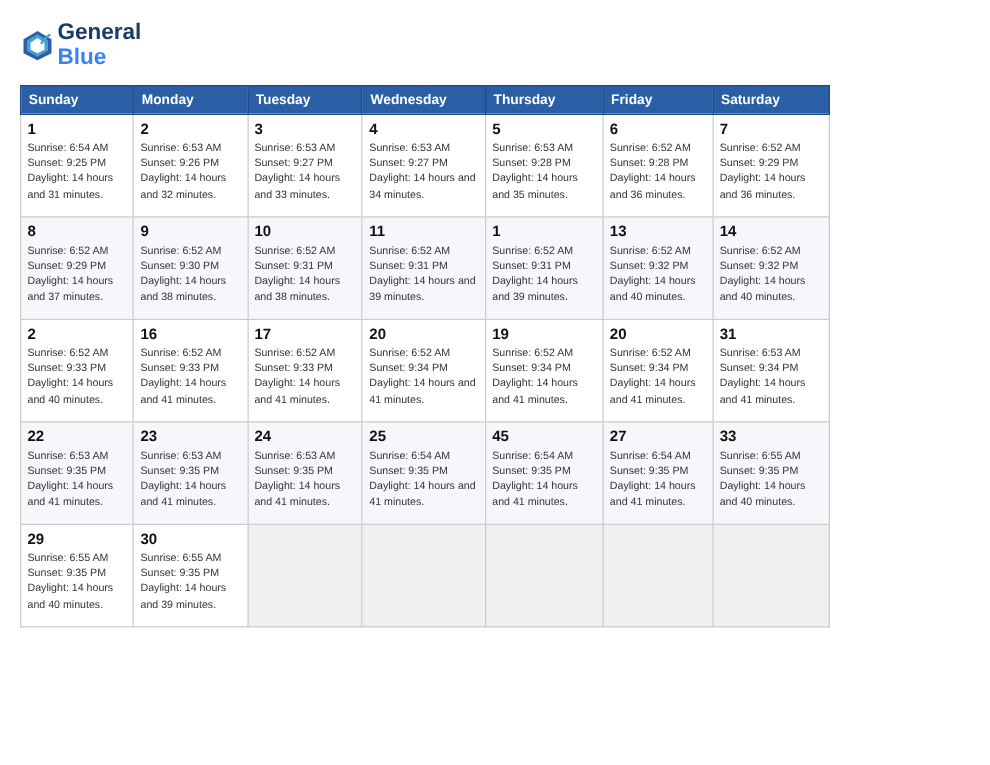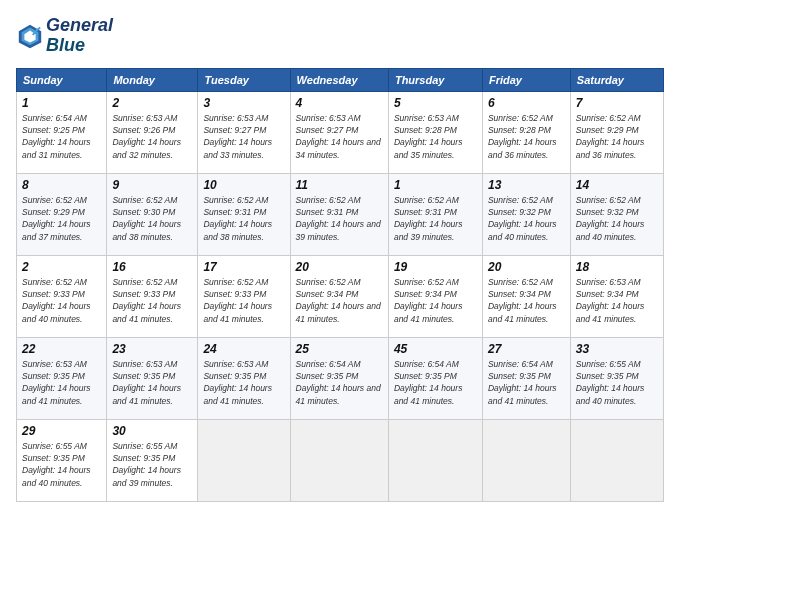--- a/index.html
+++ b/index.html
@@ -8,40 +8,39 @@
       background: #fff;
       width: 792px;
       height: 612px;
       overflow: hidden;
     }
     .page {
       width: 680px;
       height: 612px;
       padding: 16px;
       background: #fff;
-      font-style: italic;
     }
     .header {
       display: flex;
       justify-content: space-between;
       align-items: flex-start;
       margin-bottom: 12px;
     }
     .logo {
       display: flex;
       align-items: center;
     }
     .logo-text {
       font-size: 18px;
       font-weight: bold;
       color: #1a3a6b;
       line-height: 1.1;
     }
     .logo-text span {
-      color: #0c4a6e;
+      color: #3b82f6;
     }
     .logo-icon {
       width: 28px;
       height: 28px;
       margin-right: 2px;
     }
     .title-block {
       text-align: right;
     }
     .month-title {
@@ -289,21 +288,21 @@
       </td>
           <td>
         <span class="day-num">20</span>
         <div class="day-info">
           Sunrise: 6:52 AM<br>
           Sunset: 9:34 PM<br>
           Daylight: 14 hours and 41 minutes.
         </div>
       </td>
           <td>
-        <span class="day-num">18</span>
+        <span class="day-num">31</span>
         <div class="day-info">
           Sunrise: 6:53 AM<br>
           Sunset: 9:34 PM<br>
           Daylight: 14 hours and 41 minutes.
         </div>
       </td>
         </tr>
         <tr>
           <td>
         <span class="day-num">22</span>

